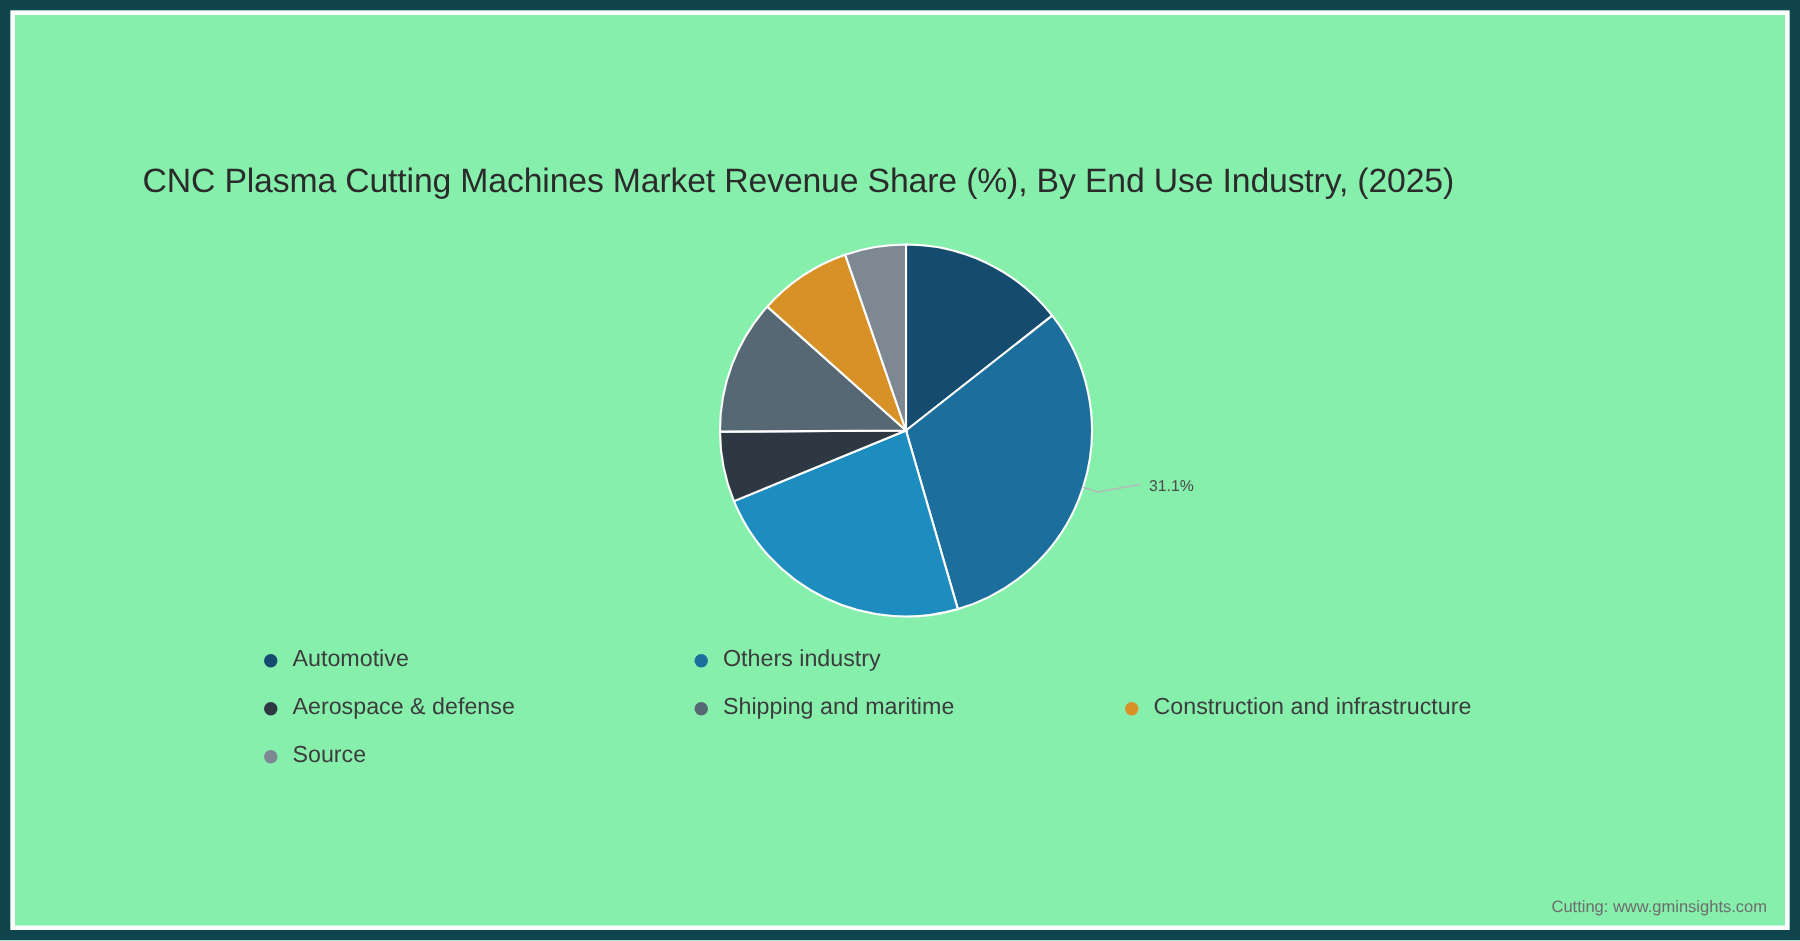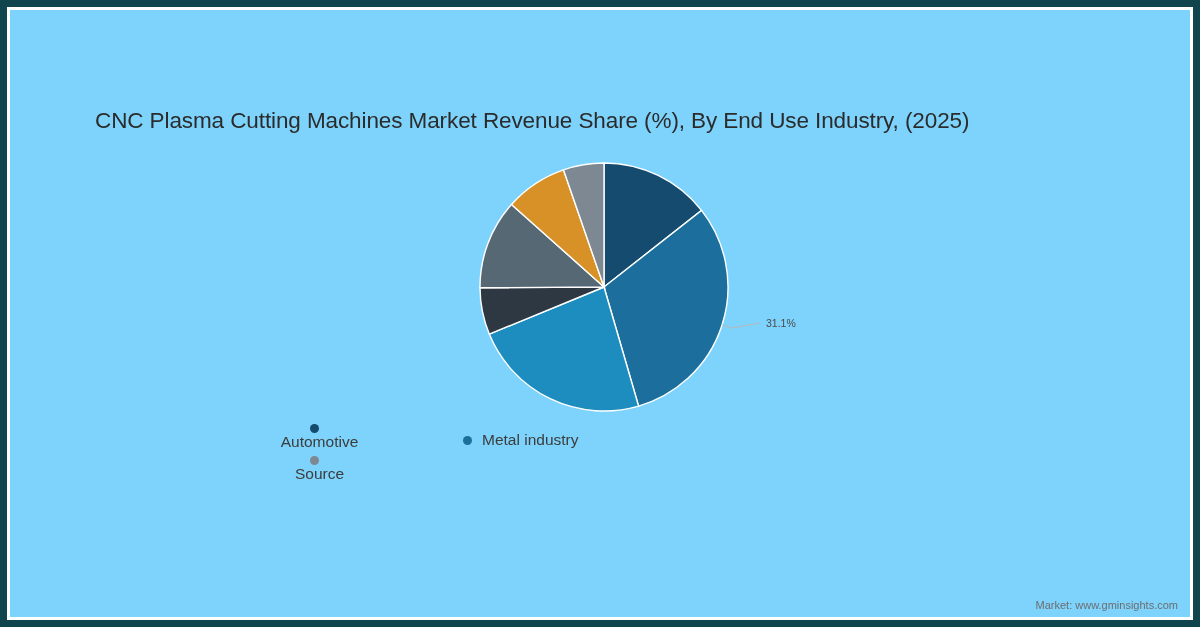--- a/index.html
+++ b/index.html
@@ -7,21 +7,21 @@
     padding: 0;
     background: #ffffff;
   }
   body {
     font-family: "Liberation Sans", sans-serif;
   }
   #page {
     position: relative;
     width: 1200px;
     height: 627px;
-    background: #7dd3fc;
+    background: #86efac;
     box-sizing: border-box;
     overflow: hidden;
   }
   
   #frame-border {
     position: absolute;
     left: 0; top: 0;
     width: 1200px;
     height: 627px;
     box-sizing: border-box;
@@ -68,21 +68,21 @@
     flex-direction: row;
     height: 32px;
     align-items: center;
   }
   .legend-item {
     display: flex;
     flex-direction: row;
     align-items: center;
     height: 32px;
   }
-  .legend-item.col1 { width: 287px; flex-direction: column; }
+  .legend-item.col1 { width: 287px; }
   .legend-item.col2 { width: 287px; }
   .legend-item.col3 { width: 326px; }
   .legend-dot {
     width: 9px;
     height: 9px;
     border-radius: 50%;
     margin-right: 10px;
     flex: none;
   }
   .legend-label {
@@ -132,26 +132,40 @@
   </svg>
 
   <div id="legend">
       <div class="legend-row">
         <div class="legend-item col1">
           <span class="legend-dot" style="background: rgb(21, 75, 110);"></span>
           <span class="legend-label">Automotive</span>
         </div>
         <div class="legend-item col2">
           <span class="legend-dot" style="background: rgb(28, 111, 156);"></span>
-          <span class="legend-label">Metal industry</span>
+          <span class="legend-label">Others industry</span>
+        </div>
+      </div>
+      <div class="legend-row">
+        <div class="legend-item col1">
+          <span class="legend-dot" style="background: rgb(45, 56, 67);"></span>
+          <span class="legend-label">Aerospace &amp; defense</span>
+        </div>
+        <div class="legend-item col2">
+          <span class="legend-dot" style="background: rgb(87, 104, 117);"></span>
+          <span class="legend-label">Shipping and maritime</span>
+        </div>
+        <div class="legend-item col3">
+          <span class="legend-dot" style="background: rgb(215, 145, 39);"></span>
+          <span class="legend-label">Construction and infrastructure</span>
         </div>
       </div>
       <div class="legend-row">
         <div class="legend-item col1">
           <span class="legend-dot" style="background: rgb(125, 136, 146);"></span>
           <span class="legend-label">Source</span>
         </div>
       </div>
     </div>
 
-  <div id="source-note">Market: www.gminsights.com</div>
+  <div id="source-note">Cutting: www.gminsights.com</div>
 
 </div>
 
 </body></html>

